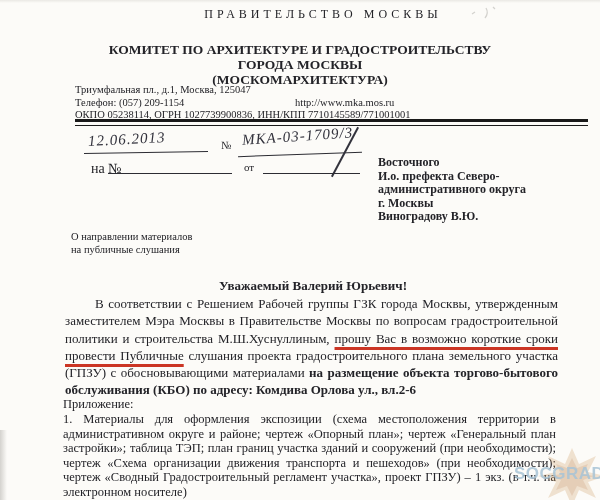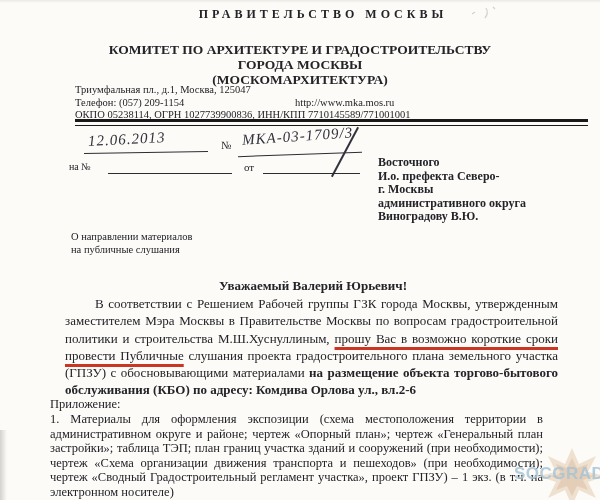--- a/index.html
+++ b/index.html
@@ -10,51 +10,51 @@
   }
   .page::before { 
     content:""; position:absolute; left:0; top:430; bottom:0; width:7px;
     background:linear-gradient(to right,#b9b7b2,#fcfbf8); opacity:.6; top:430px;
   }
   .page::after { 
     content:""; position:absolute; left:0; top:0; right:0; height:3px;
     background:linear-gradient(to bottom,#d8d6d1,rgba(252,251,248,0)); opacity:.5;
   }
   .letterhead { position:absolute; left:0; top:7px; width:100%; text-align:center; }
-  .gov   { font-size:12px; font-weight:700; letter-spacing:4px;padding-left:46px; }
+  .gov   { font-size:12px; font-weight:400; letter-spacing:4px;padding-left:46px; }
   .comm  { font-size:13.5px; font-weight:700; line-height:15px; margin-top:20px; }
   .comm2 { font-size:13.5px; font-weight:700; line-height:15px; }
   .contact { position:absolute; left:75px; top:84px; width:512px; font-size:10.5px; line-height:12.5px; }
   .contact-row { display:flex; }
   .contact-row .ph { width:220px; }
   .contact-row .em { width:170px; }
   .contact-row .ws { flex:1; }
   .rule { position:absolute; left:75px; top:119px; width:513px; height:3px;
           border-top:3px solid #1a1a1a; border-bottom:1.5px solid #1a1a1a; }
   .hand { font-style:italic; color:#32323c; font-size:15px; letter-spacing:1px; }
   .hand-date   { position:absolute; left:88px;  top:131px; transform:rotate(-3deg); }
   .date-line   { position:absolute; left:84px;  top:152px; width:124px; border-bottom:1.3px solid #2c2c33; transform:rotate(-1deg); }
   .num-label   { position:absolute; left:221px; top:139px; font-size:11px; }
   .hand-number { position:absolute; left:242px; top:128px; transform:rotate(-4deg); }
   .num-line    { position:absolute; left:238px; top:154px; width:124px; border-bottom:1.3px solid #2c2c33; transform:rotate(-2deg); }
   .hand-slash  { position:absolute; left:344px; top:124px; width:2px; height:56px; background:#32323c; transform:rotate(28deg); }
-  .onum-label  { position:absolute; left:69px;  top:161px; font-size:10px; }
+  .onum-label  { position:absolute; left:91px;  top:161px; font-size:14px; }
   .onum-line   { position:absolute; left:108px; top:173px; width:124px; border-bottom:1px solid #2c2c33; }
   .ot-label    { position:absolute; left:244px; top:161px; font-size:11px; }
   .ot-line     { position:absolute; left:263px; top:173px; width:97px; border-bottom:1px solid #2c2c33; }
   .recipient { position:absolute; left:378px; top:156px; width:190px;
                font-size:12px; font-weight:700; line-height:13.6px; }
   .subject { position:absolute; left:71px; top:231px; font-size:10.5px; line-height:12.5px; }
   .salutation { position:absolute; left:65px; top:278px; width:496px;
                 text-align:center; font-weight:700; font-size:13px; }
   .body-par { position:absolute; left:65px; top:295px; width:493px; margin:0;
               font-size:13px; line-height:17.3px; text-align:justify; text-indent:30px; }
   .red-under { text-decoration:underline; text-decoration-color:#cb3524;
                text-decoration-thickness:2.5px; text-underline-offset:3.5px; }
-  .attach { position:absolute; left:50px; top:397px; width:493px; }
+  .attach { position:absolute; left:63px; top:397px; width:493px; }
   .attach-label { font-size:12.5px; line-height:15px; }
   .attach-item  { font-size:12.5px; line-height:14.6px; text-align:justify; margin:0; }
   .watermark { position:absolute; left:512px; top:446px; width:88px; height:54px; pointer-events:none; }
   .pencil-mark { position:absolute; left:466px; top:4px; opacity:.55; }
   b { font-weight:700; }
 </style>
 </head>
 <body>
 
 <div class="page">
@@ -88,22 +88,22 @@
   <div class="num-line"></div>
   <div class="hand-slash"></div>
   <div class="onum-label">на №</div>
   <div class="onum-line"></div>
   <div class="ot-label">от</div>
   <div class="ot-line"></div>
 
   <div class="recipient">
     <div>Восточного</div>
     <div>И.о. префекта Северо-</div>
+    <div>административного округа</div>
     <div>г. Москвы</div>
-    <div>административного округа</div>
     <div>Виноградову В.Ю.</div>
   </div>
 
   <div class="subject">
     <div>О направлении материалов</div>
     <div>на публичные слушания</div>
   </div>
 
   <div class="salutation">Уважаемый Валерий Юрьевич!</div>
 

